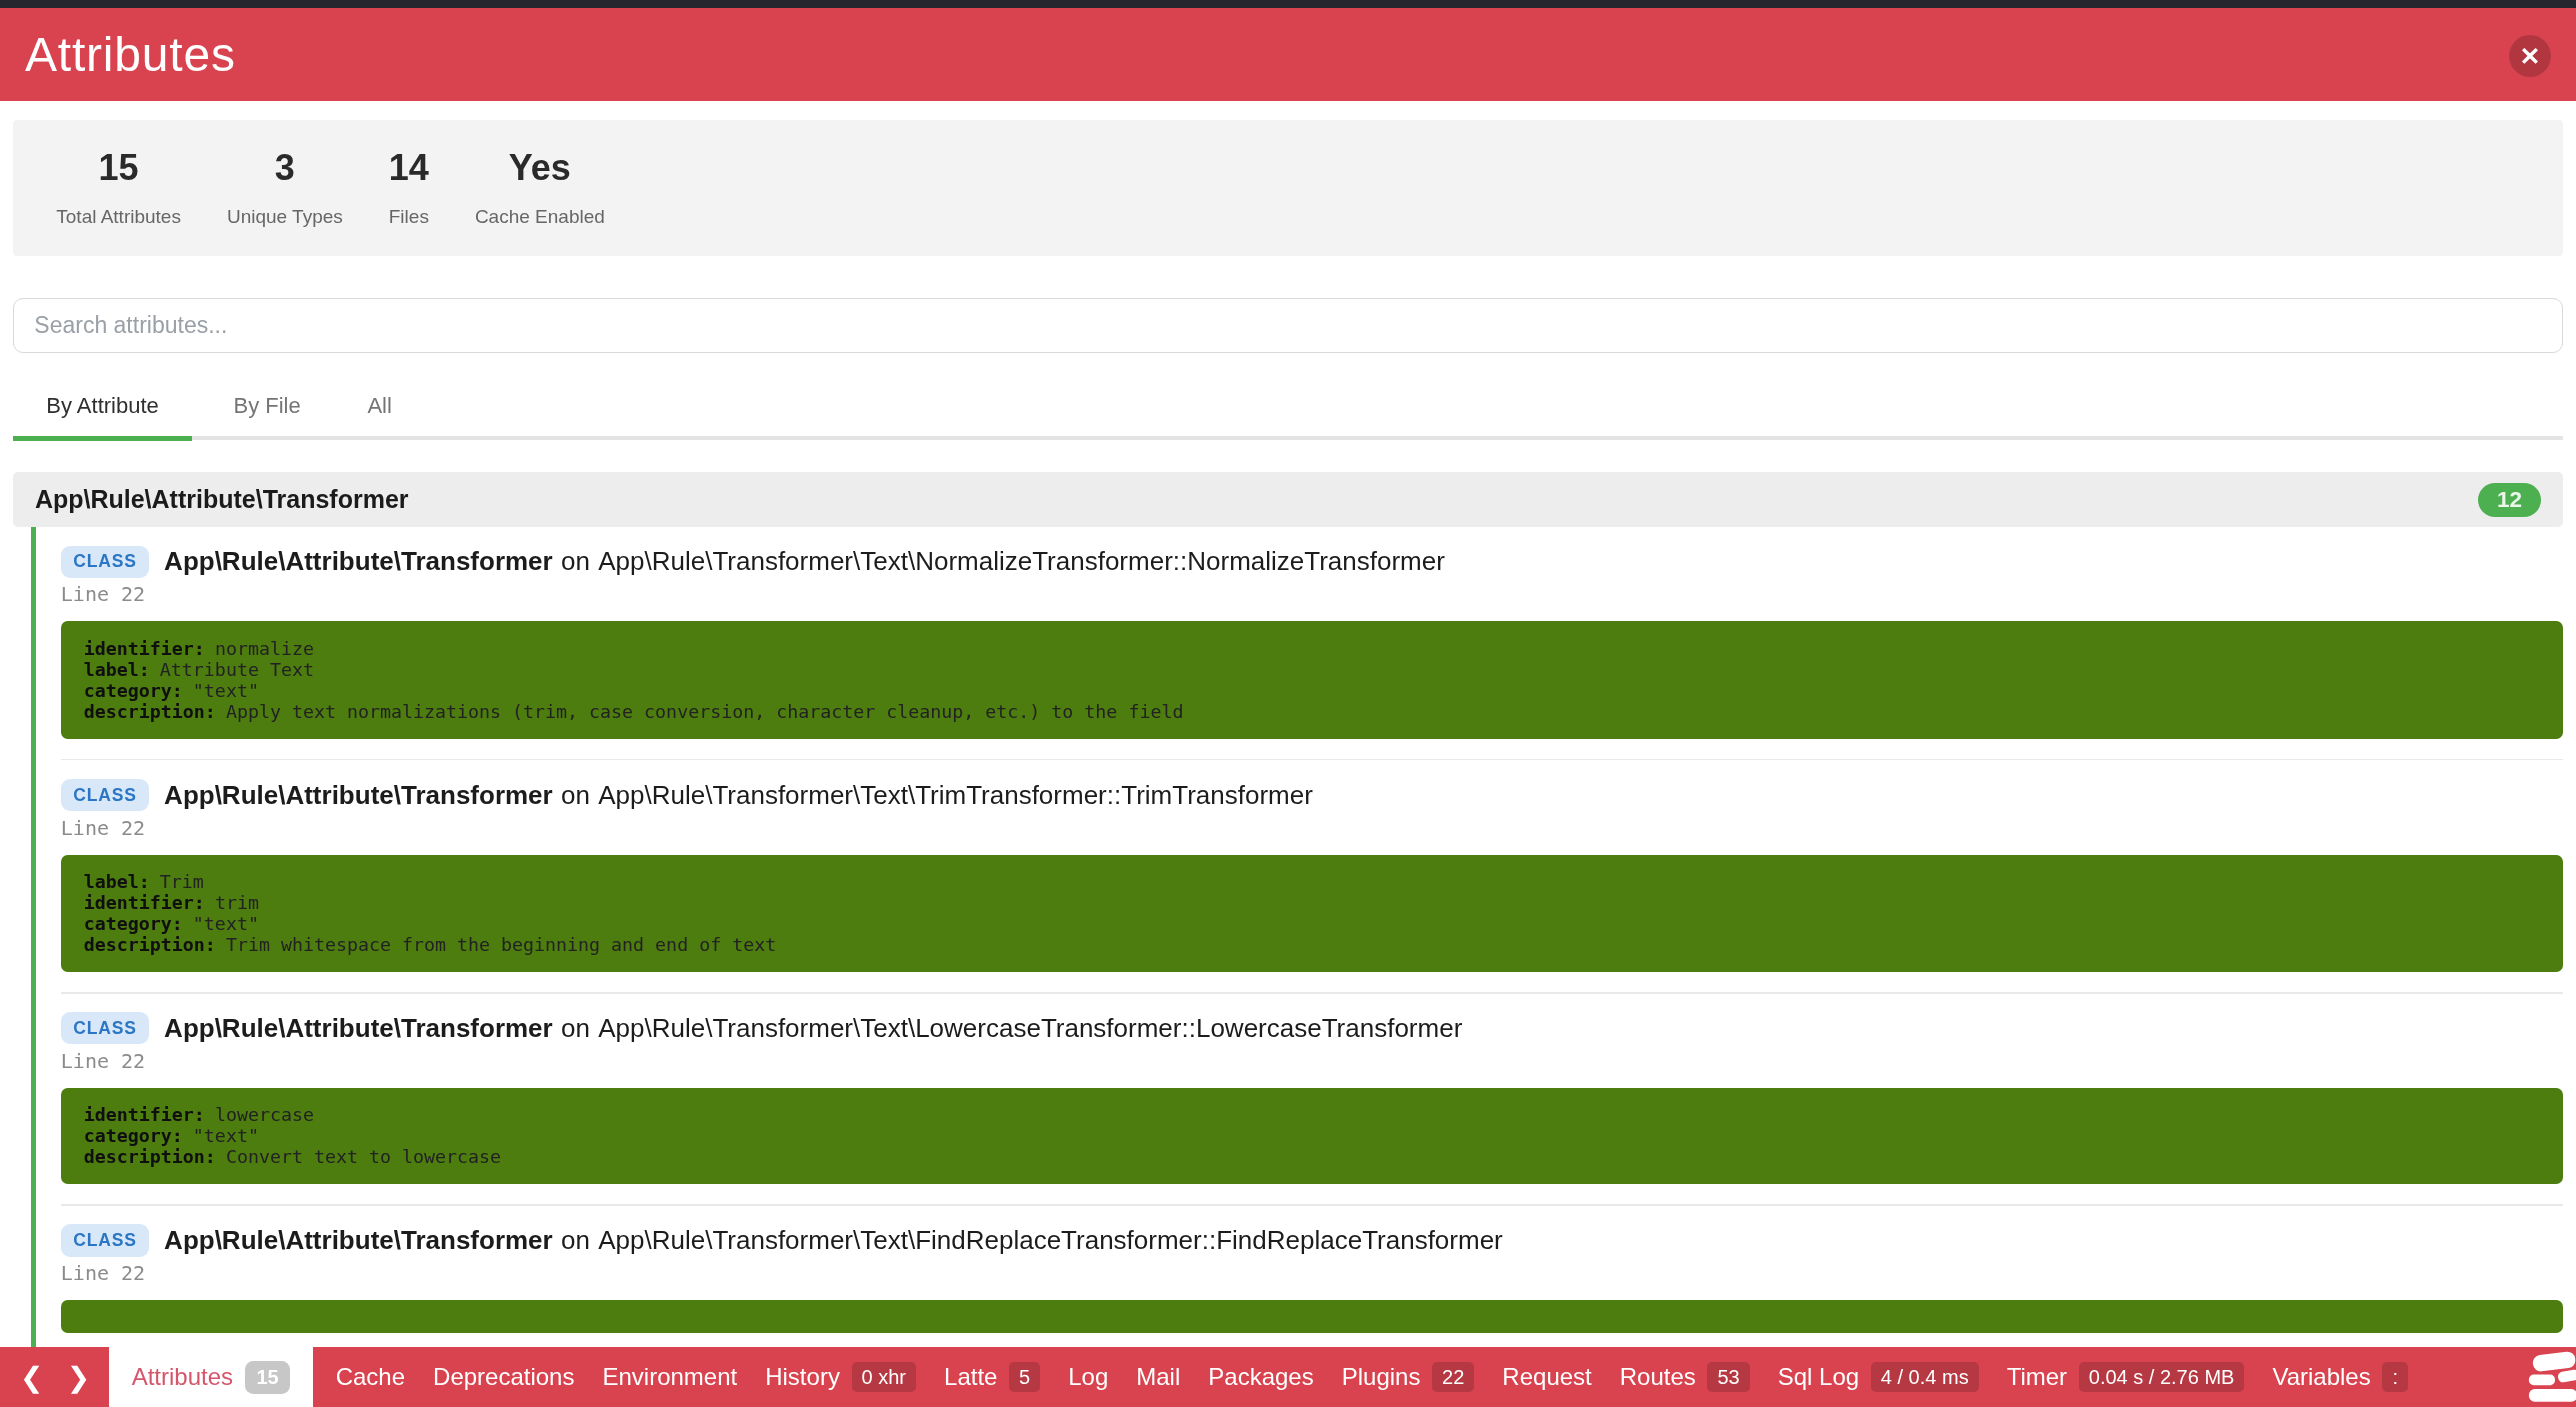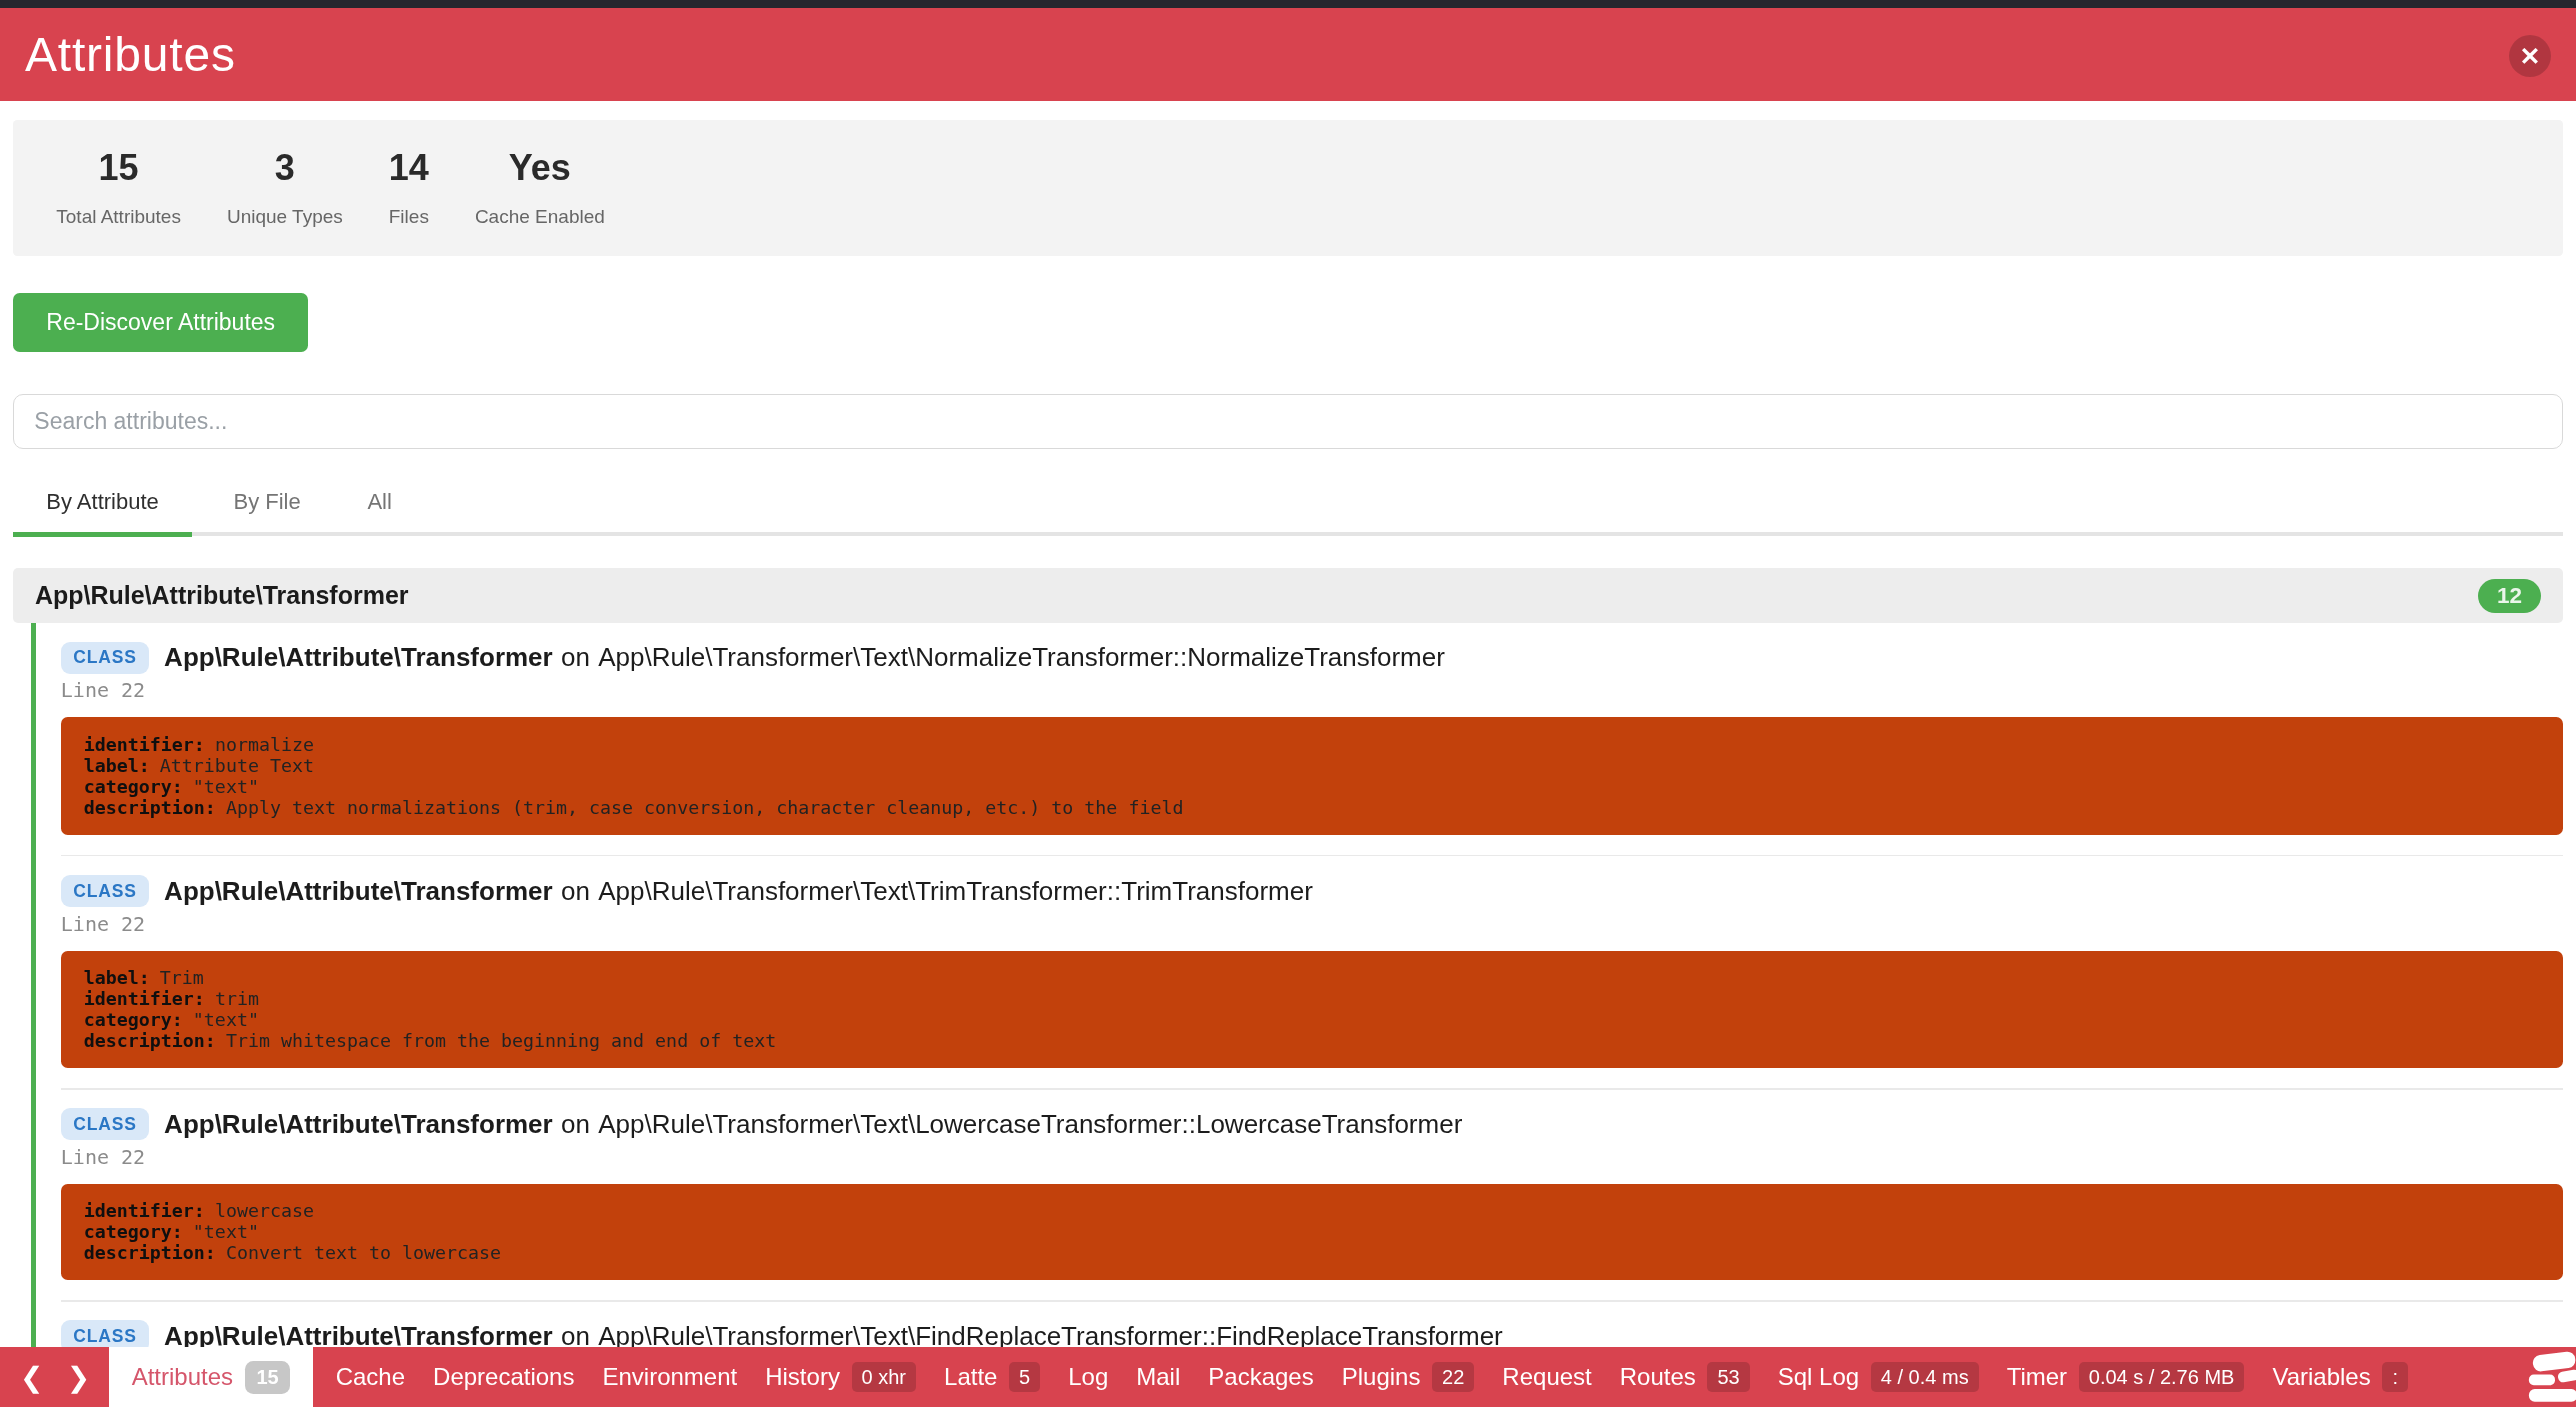--- a/index.html
+++ b/index.html
@@ -92,21 +92,21 @@
     flex: 0 0 auto;
   }
   .card-class { font-weight: bold; white-space: pre; }
   .card-on { margin: 0 8.3px; }
   .card-target { white-space: pre; }
   .card-line {
     font-family: "DejaVu Sans Mono", monospace; font-size: 20px;
     color: #8b8b8b; margin-top: 4.2px;
   }
   .props {
-    background: #c2410c; border-radius: 6.7px; margin-top: 15px;
+    background: #4d7c0f; border-radius: 6.7px; margin-top: 15px;
     padding: 16.7px 23px; font-family: "DejaVu Sans Mono", monospace;
     font-size: 18.3px; color: #222; line-height: 21px;
   }
   .prop-key { font-weight: bold; color: #0f0f0f; }
   .prop-val { margin-left: 10px; }
 
   
   .debugbar {
     position: fixed; left: 0; bottom: 0; width: 2576px; height: 60px;
     background: #d8434f; display: flex; align-items: center;
@@ -164,21 +164,20 @@
     <div class="stat">
       <div class="stat-value">14</div>
       <div class="stat-label">Files</div>
     </div>
     <div class="stat">
       <div class="stat-value">Yes</div>
       <div class="stat-label">Cache Enabled</div>
     </div>
   </section>
 
-  <button class="rediscover-btn">Re-Discover Attributes</button>
 
   <input class="search-input" type="text" placeholder="Search attributes..." style="">
 
   <nav class="tabs">
     <div class="tab active">By Attribute</div>
     <div class="tab">By File</div>
     <div class="tab">All</div>
   </nav>
 
   <section class="group">

